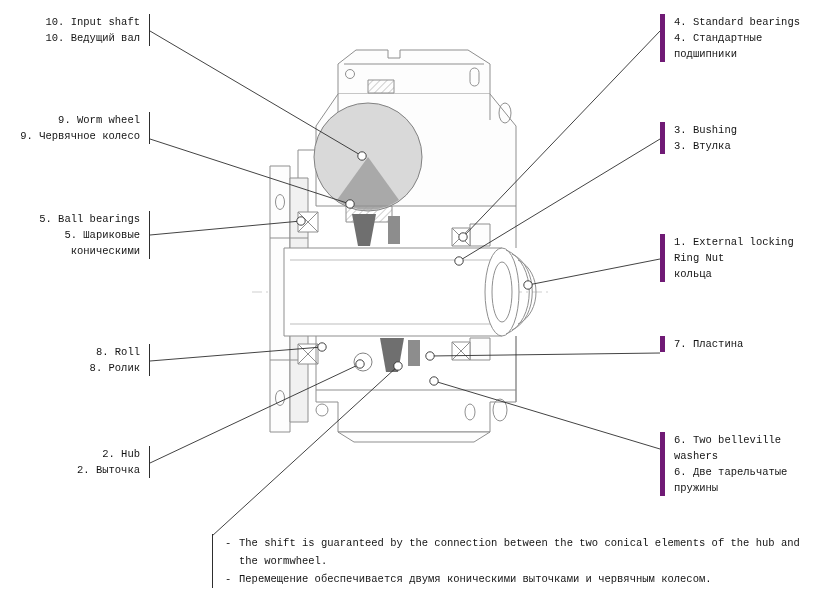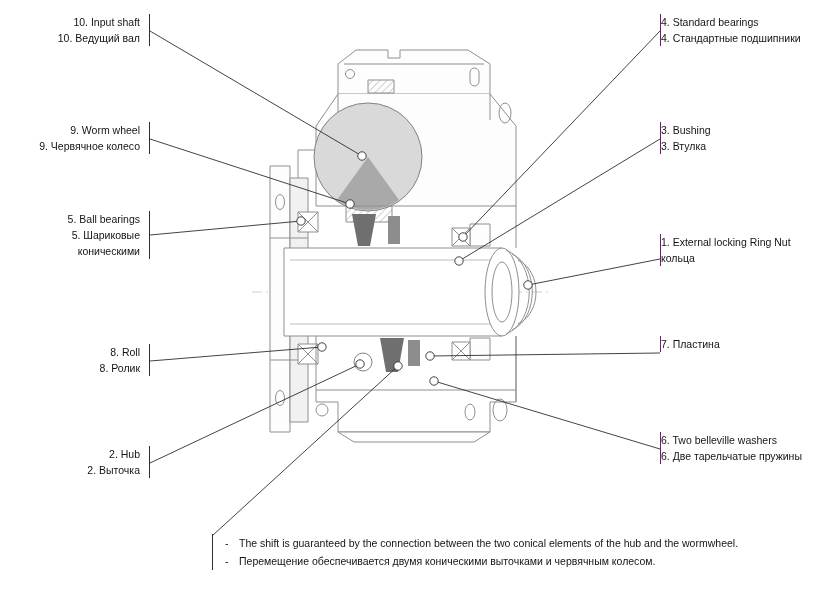--- a/index.html
+++ b/index.html
@@ -1,32 +1,32 @@
 <!DOCTYPE html>
 <html><head>
 <meta charset="utf-8">
 <style>
   * { margin:0; padding:0; box-sizing:border-box; }
   html,body { background:#ffffff; }
   body { font-family:"Liberation Sans", sans-serif; }
   .canvas {
     position:relative; width:822px; height:595px;
-    background:#ffffff; overflow:hidden;
+    background:#ffffff; overflow:hidden;font-family:Liberation Mono, monospace;
   }
   svg.scene { position:absolute; left:0; top:0; width:822px; height:595px; }
   .lbl {
     position:absolute; font-size:10.5px; line-height:16px; color:#141414;
   }
   .lbl.left {
     left:0; width:150px; text-align:right;
     padding-right:9px; border-right:1px solid #2e2e2e;
   }
   .lbl.right {
     left:660px; width:160px; text-align:left;
-    border-left:1px solid #701a75;
+    padding-left:9px; border-left:5px solid #701a75;
   }
   .foot {
     position:absolute; left:212px; top:534px; width:588px;
     border-left:1px solid #2e2e2e; padding-left:12px;
     font-size:10.5px; line-height:18px; color:#141414;
   }
   .foot .row { display:flex; }
   .foot .dash { width:14px; flex:0 0 14px; }
 </style>
 </head>
@@ -141,21 +141,21 @@
         <circle cx="434" cy="381" r="4.2"></circle>
         <circle cx="398" cy="366" r="4.2"></circle>
       </g>
     </g>
   </svg>
 
   <div class="lbl left" style="top:14px">
     <div>10. Input shaft</div>
     <div>10. Ведущий вал</div>
   </div>
-  <div class="lbl left" style="top:122px">
+  <div class="lbl left" style="top:112px">
     <div>9. Worm wheel</div>
     <div>9. Червячное колесо</div>
   </div>
   <div class="lbl left" style="top:211px">
     <div>5. Ball bearings</div>
     <div>5. Шариковые</div>
     <div>коническими</div>
   </div>
   <div class="lbl left" style="top:344px">
     <div>8. Roll</div>

